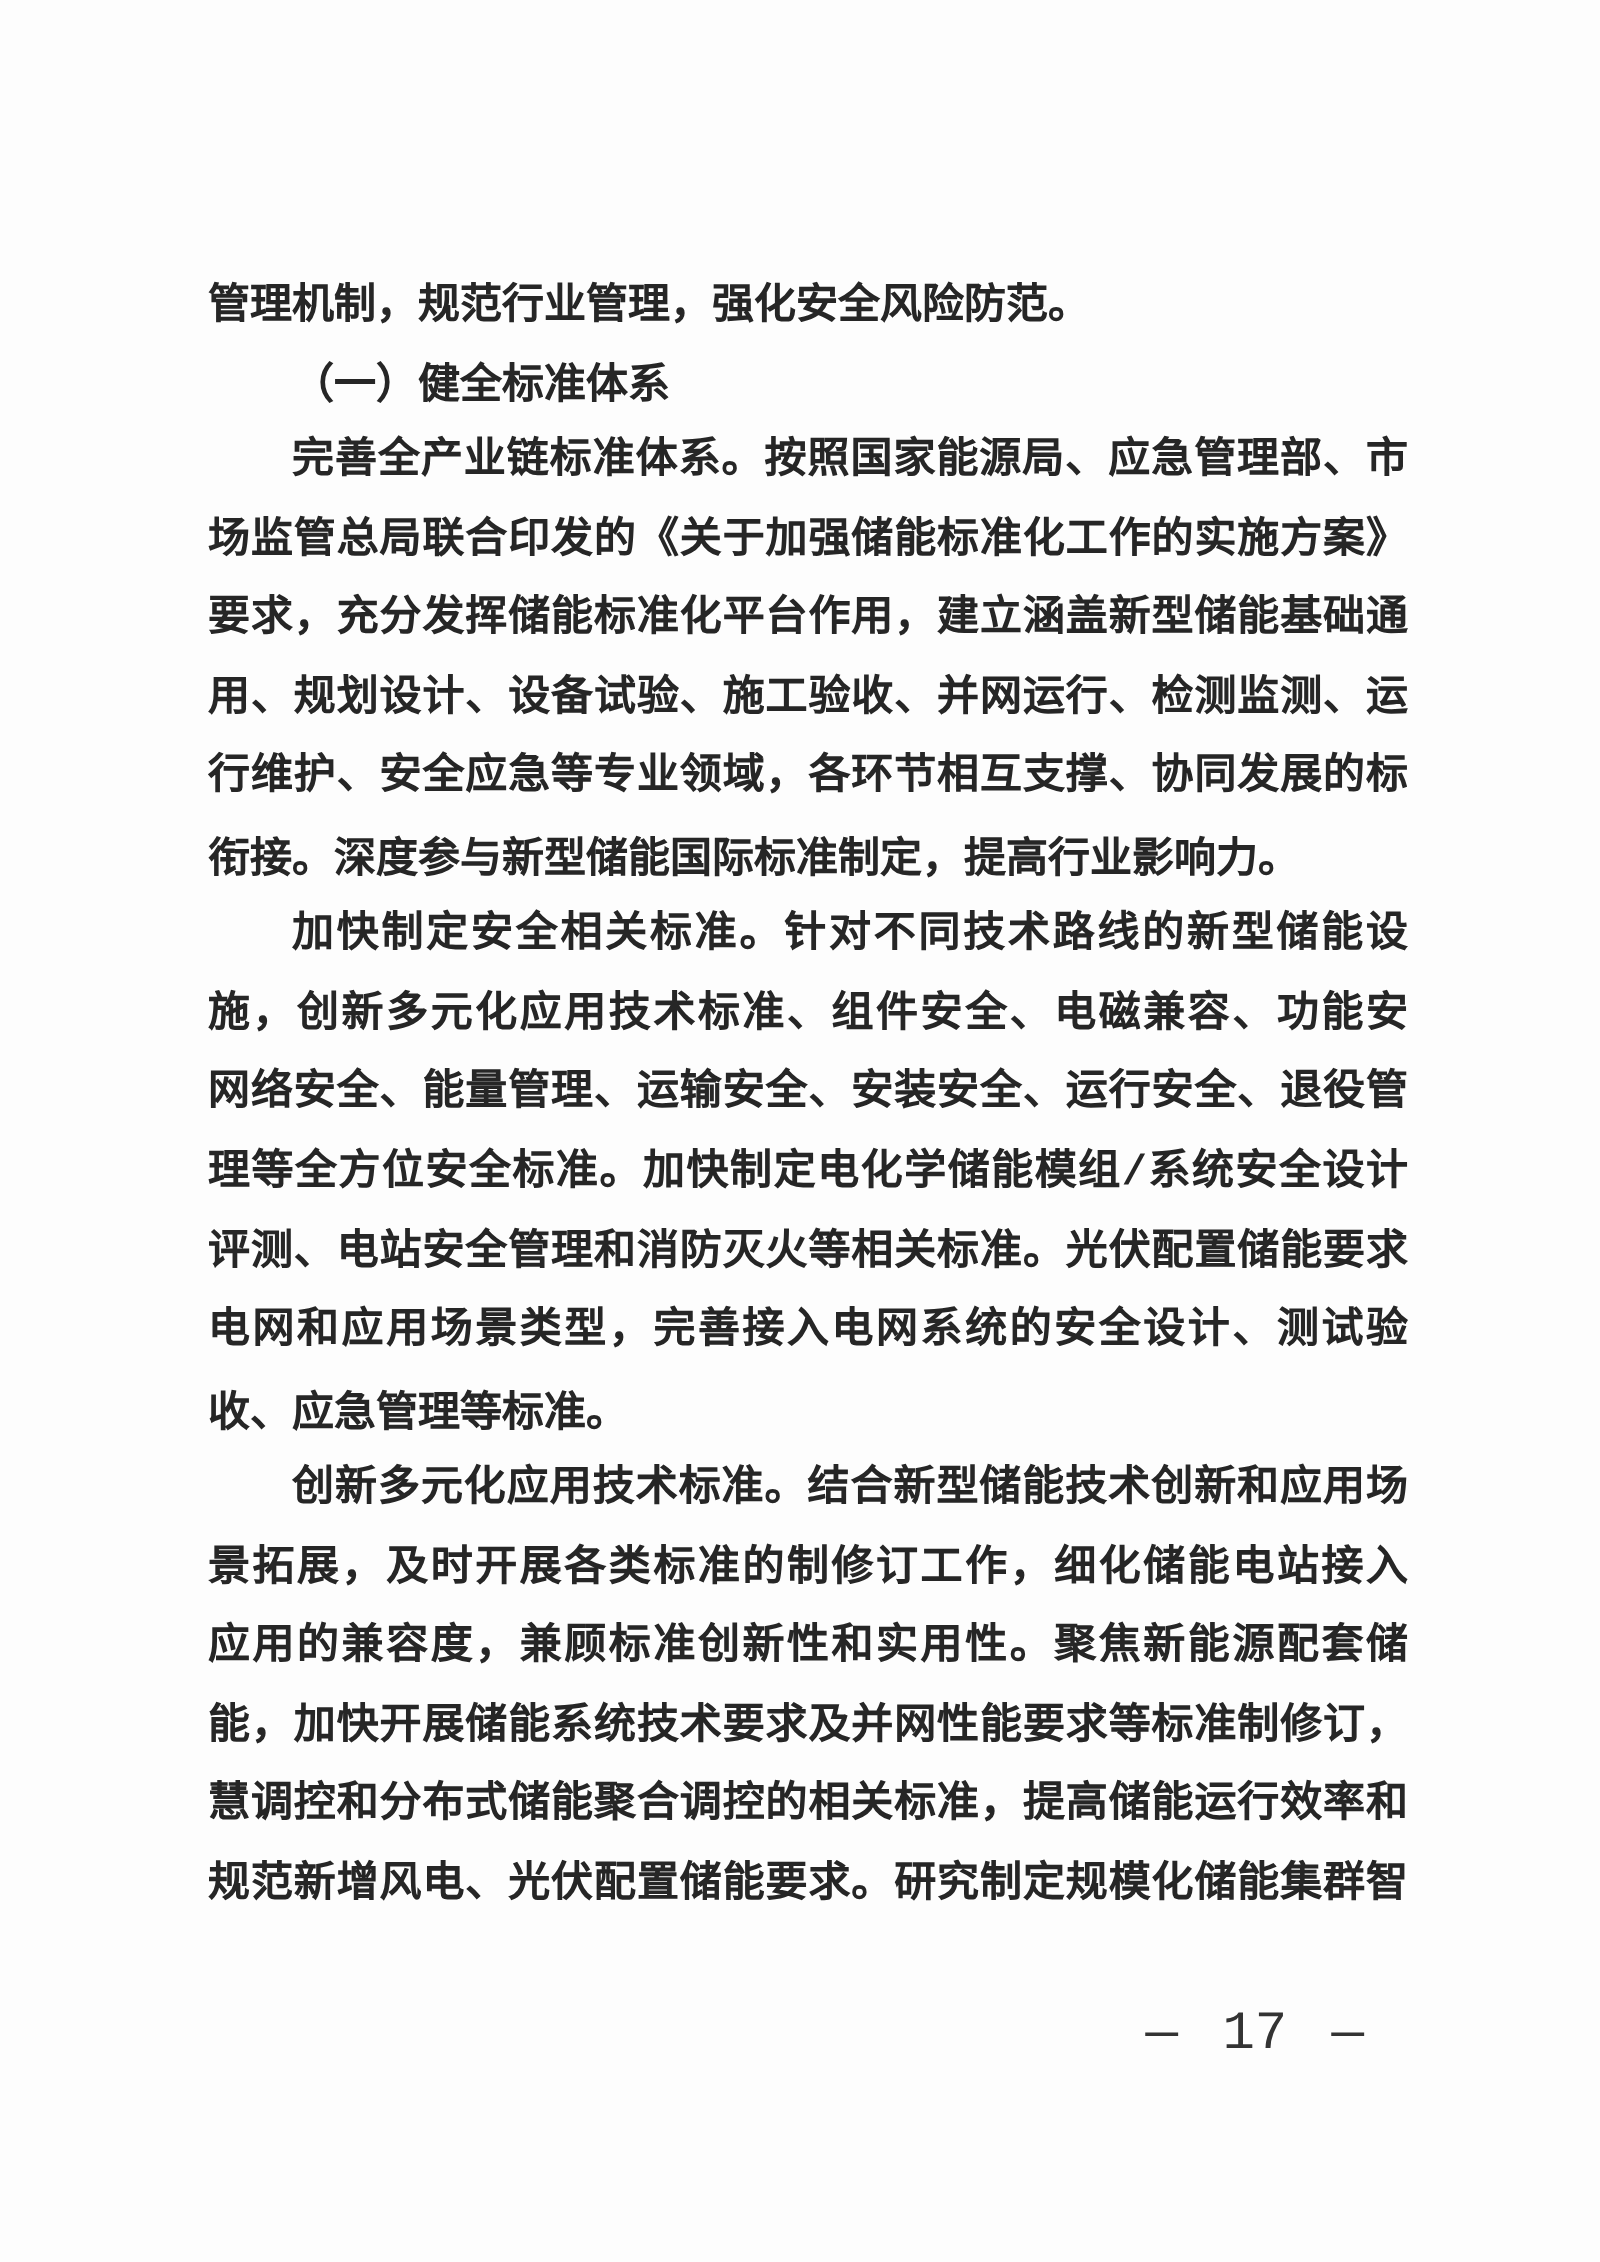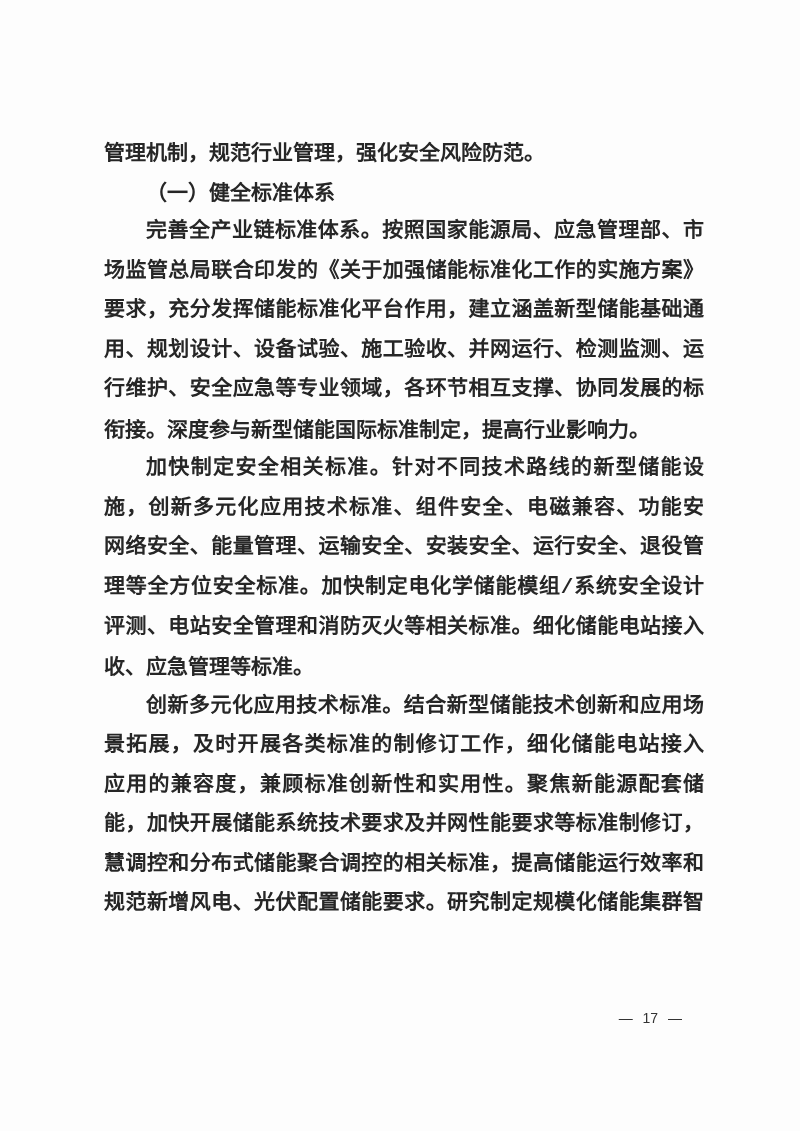--- a/index.html
+++ b/index.html
@@ -39,22 +39,22 @@
     overflow: hidden;
     font-family: Liberation Mono, monospace;
   }
   .line.indent {
     text-indent: 42px;
   }
   .footer-pagenum {
     position: absolute;
     top: 1006px;
     right: 115px;
-    font-family: Liberation Sans, sans-serif;
-    font-size: 14px;
+    font-family: Liberation Mono, monospace;
+    font-size: 27px;
     font-weight: 400;
     line-height: 24px;
     margin-left: 34px;
   }
   .footer-pagenum span {
     margin: 0 3px;
   }
 </style>
 </head>
 <body style="background: rgb(253, 253, 253);">
@@ -66,21 +66,22 @@
       <div class="line indent fill">完善全产业链标准体系。按照国家能源局、应急管理部、市</div>
       <div class="line fill">场监管总局联合印发的《关于加强储能标准化工作的实施方案》</div>
       <div class="line fill">要求，充分发挥储能标准化平台作用，建立涵盖新型储能基础通</div>
       <div class="line fill">用、规划设计、设备试验、施工验收、并网运行、检测监测、运</div>
       <div class="line fill">行维护、安全应急等专业领域，各环节相互支撑、协同发展的标</div>
       <div class="line">衔接。深度参与新型储能国际标准制定，提高行业影响力。</div>
       <div class="line indent fill">加快制定安全相关标准。针对不同技术路线的新型储能设</div>
       <div class="line fill">施，创新多元化应用技术标准、组件安全、电磁兼容、功能安全、</div>
       <div class="line fill">网络安全、能量管理、运输安全、安装安全、运行安全、退役管</div>
       <div class="line fill">理等全方位安全标准。加快制定电化学储能模组/系统安全设计和</div>
-      <div class="line fill">评测、电站安全管理和消防灭火等相关标准。细化储能电站接入</div>
+      <div class="line fill">评测、电站安全管理和消防灭火等相关标准。光伏配置储能要求</div>
+      <div class="line fill">电网和应用场景类型，完善接入电网系统的安全设计、测试验</div>
       <div class="line">收、应急管理等标准。</div>
       <div class="line indent fill">创新多元化应用技术标准。结合新型储能技术创新和应用场</div>
       <div class="line fill">景拓展，及时开展各类标准的制修订工作，细化储能电站接入</div>
       <div class="line fill">应用的兼容度，兼顾标准创新性和实用性。聚焦新能源配套储</div>
       <div class="line fill">能，加快开展储能系统技术要求及并网性能要求等标准制修订，</div>
       <div class="line fill">慧调控和分布式储能聚合调控的相关标准，提高储能运行效率和</div>
       <div class="line fill">规范新增风电、光伏配置储能要求。研究制定规模化储能集群智</div>
     </div>
   <div class="footer-pagenum" style="color: rgb(51, 51, 51);">
     <span>—</span>

